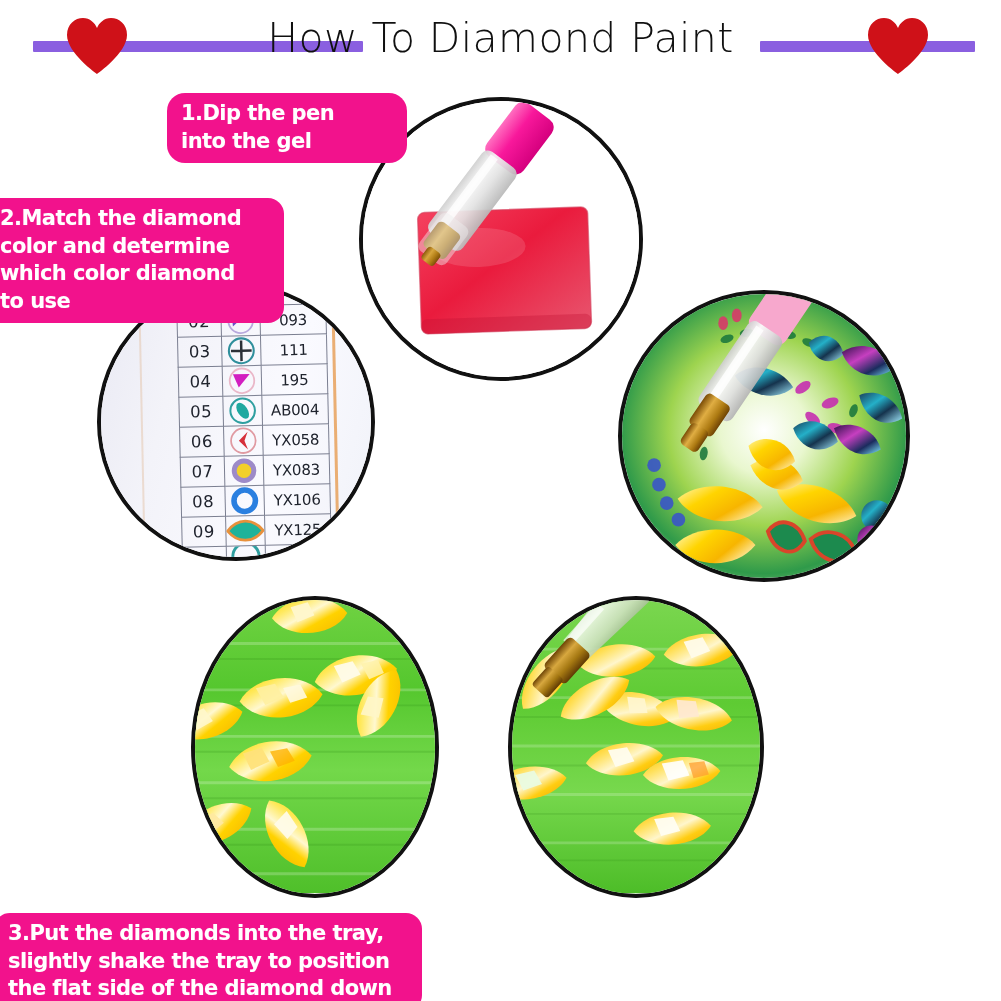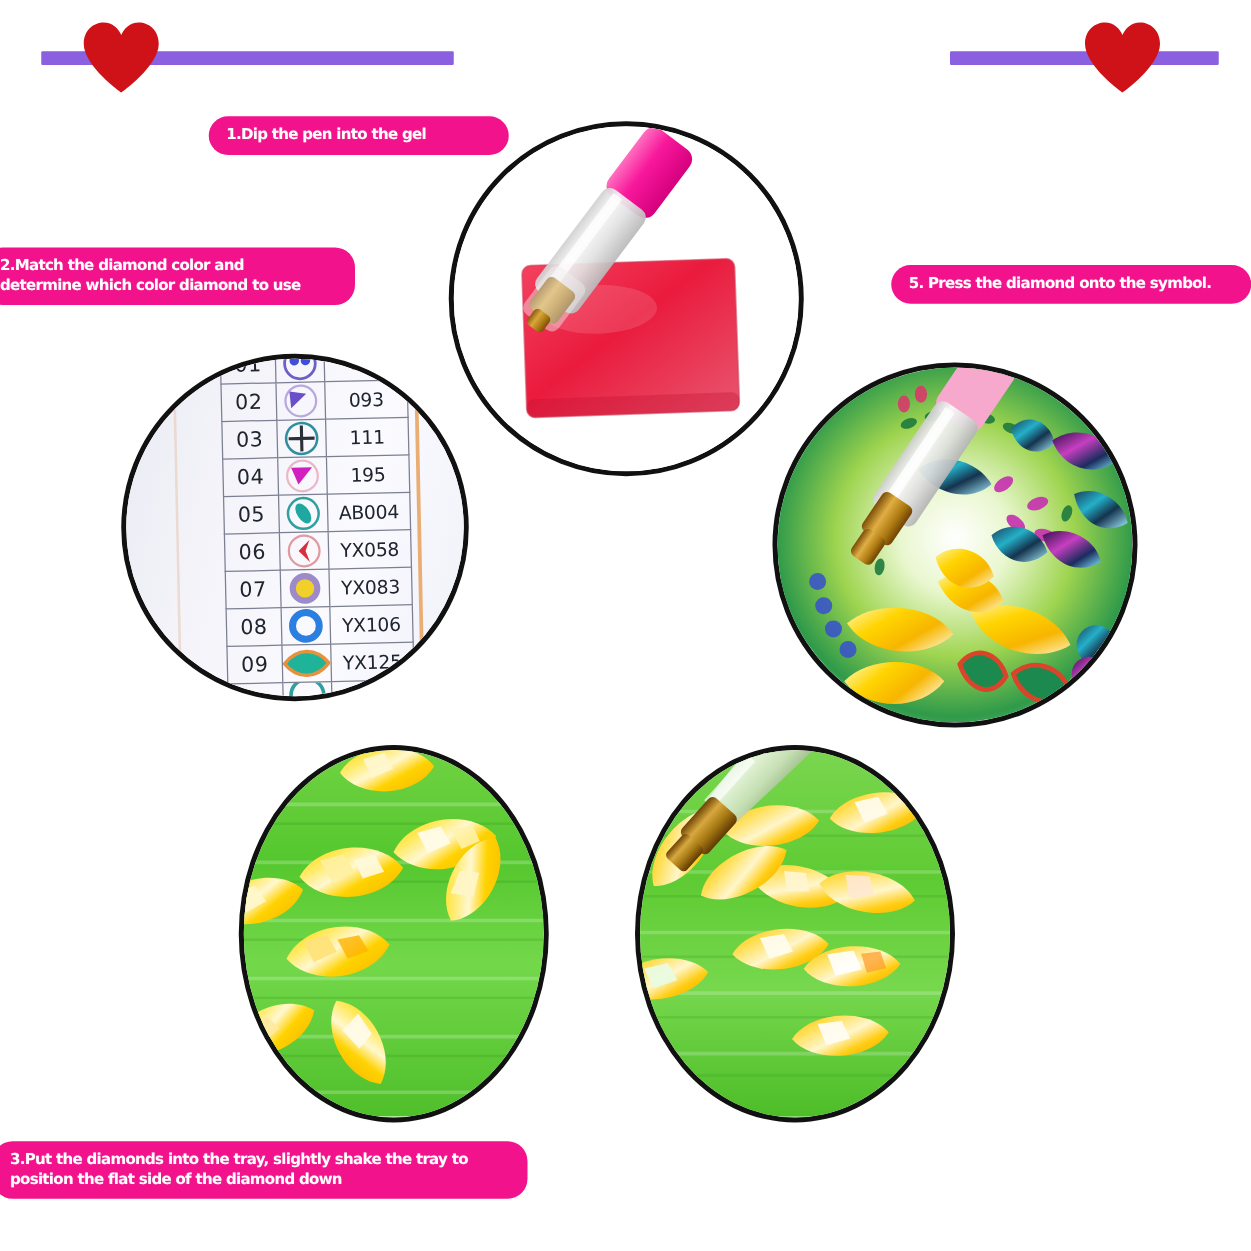--- a/index.html
+++ b/index.html
@@ -54,21 +54,21 @@
     white-space: nowrap;
   }
 
   
   .callout {
     position: absolute;
     background: #f2128c;
     color: #ffffff;
     font-family: "DejaVu Sans", sans-serif;
     font-weight: bold;
-    font-size: 12px;
+    font-size: 21px;
     line-height: 1.31;
     letter-spacing: -0.55px;
     border-radius: 16px;
     padding: 7px 30px 8px 14px;
     box-sizing: border-box;
     z-index: 30;
     text-shadow: 0 0 1px rgba(255,255,255,0.25);
   }
   #callout-1 { left: 167px; top: 93px;  width: 240px; border-radius: 18px; }
   #callout-2 { left: -14px; top: 198px; width: 298px; }
@@ -148,20 +148,21 @@
       <svg viewBox="0 0 64 58" aria-hidden="true">
         <path d="M32 57 C32 57 2 36 2 18 C2 7 10 1 18 1 C25 1 30 6 32 11 C34 6 39 1 46 1 C54 1 62 7 62 18 C62 36 32 57 32 57 Z" fill="#cf1118"></path>
       </svg>
     </div>
     <div class="heart right">
       <svg viewBox="0 0 64 58" aria-hidden="true">
         <path d="M32 57 C32 57 2 36 2 18 C2 7 10 1 18 1 C25 1 30 6 32 11 C34 6 39 1 46 1 C54 1 62 7 62 18 C62 36 32 57 32 57 Z" fill="#cf1118"></path>
       </svg>
     </div>
 
+    <div id="page-title" class="nosel">How To Diamond Paint</div>
   </div>
 
   <div class="photo-circle" id="circle-1">
     <svg viewBox="0 0 284 284" aria-hidden="true">
       <defs>
         <linearGradient id="gelGrad" x1="0" y1="0" x2="1" y2="1">
           <stop offset="0%" stop-color="#f4415f"></stop>
           <stop offset="45%" stop-color="#ea1b3d"></stop>
           <stop offset="100%" stop-color="#e8566f"></stop>
         </linearGradient>
@@ -601,15 +602,14 @@
         <rect x="34" y="6" width="10" height="52" fill="#ffffff" opacity=".65"></rect>
         <rect x="36" y="50" width="30" height="42" rx="5" fill="url(#gold4)"></rect>
         <rect x="40" y="88" width="22" height="26" rx="4" fill="url(#gold4)"></rect>
       </g>
     </svg>
   </div>
 
   <div class="callout nosel" id="callout-1">1.Dip the pen into the gel</div>
   <div class="callout nosel" id="callout-2">2.Match the diamond color and determine which color diamond to use</div>
   <div class="callout nosel" id="callout-3">3.Put the diamonds into the tray, slightly shake the tray to position the flat side of the diamond down</div>
-  <div class="callout nosel" id="callout-5">5.  Press the diamond onto the symbol.</div>
 
 </div>
 
 </body></html>

